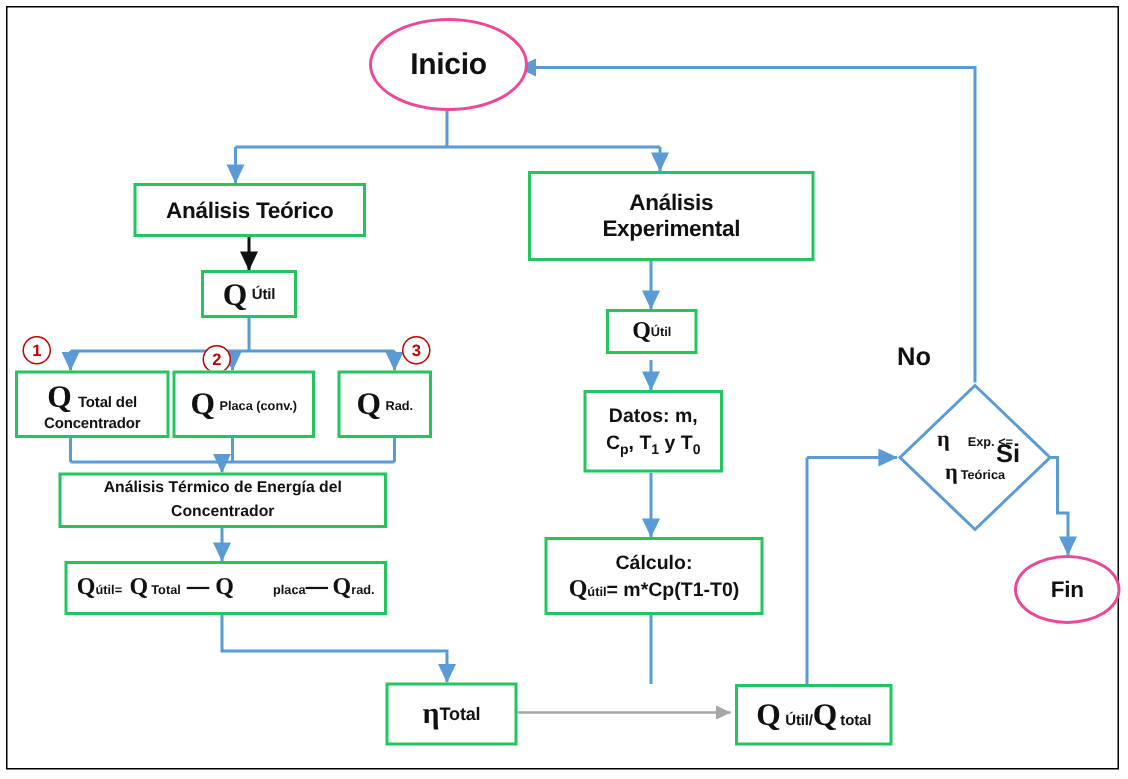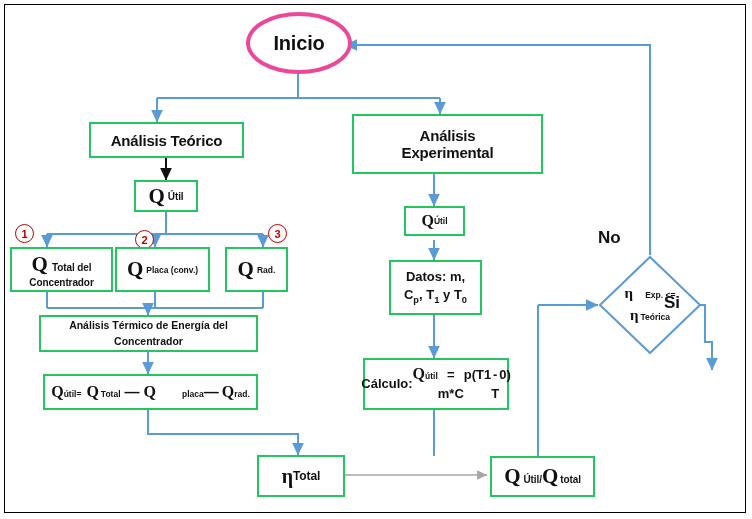--- a/index.html
+++ b/index.html
@@ -35,21 +35,21 @@
     align-items: center;
     justify-content: center;
     text-align: center;
     color: #111111;
     background: #ffffff;
   }
   .box {
     border: 2px solid #22c55e;
   }
   .oval {
-    border: 4px solid #ec4899;
+    border: 2px solid #ec4899;
     border-radius: 50%;
   }
   .diamond-wrap {
     position: absolute;
     display: flex;
     align-items: center;
     justify-content: center;
   }
   .diamond-shape {
     position: absolute;
@@ -272,21 +272,21 @@
     <span class="sub-sm">Útil</span>
   </div>
 
   <div class="node box" style="left:389px; top:260px; width:93px; height:55px; flex-direction:column;">
     <span class="t-mid">Datos: m,</span>
     <span class="t-mid">
       <span>C</span><sub>p</sub><span>, T</span><sub>1</sub><span> y T</span><sub>0</sub>
     </span>
   </div>
 
-  <div class="node box" style="left:363px; top:358px; width:146px; height:52px; ">
+  <div class="node box" style="left:363px; top:358px; width:146px; height:52px; flex-direction:column;">
     <span class="t-mid">Cálculo:</span>
     <div style="display:flex; align-items:baseline;">
       <span class="q-sm">Q</span>
       <span class="sub-sm">útil</span>
       <span class="t-mid">= m*C</span>
         <sub class="t-mid">p</sub>
         <span class="t-mid">(T</span>
         <sub class="t-mid">1</sub>
         <span class="t-mid">-T</span>
         <sub class="t-mid">0</sub>
@@ -324,14 +324,17 @@
     </div>
   </div>
 
   <div class="edge-label" style="left:598px; top:228px;">
     <span>No</span>
   </div>
   <div class="edge-label" style="left:664px; top:293px;">
     <span>Si</span>
   </div>
 
+  <div class="node oval" style="left:676px; top:370px; width:71px; height:46px;">
+    <span class="t-title">Fin</span>
+  </div>
 
 </div>
 
 </body></html>

